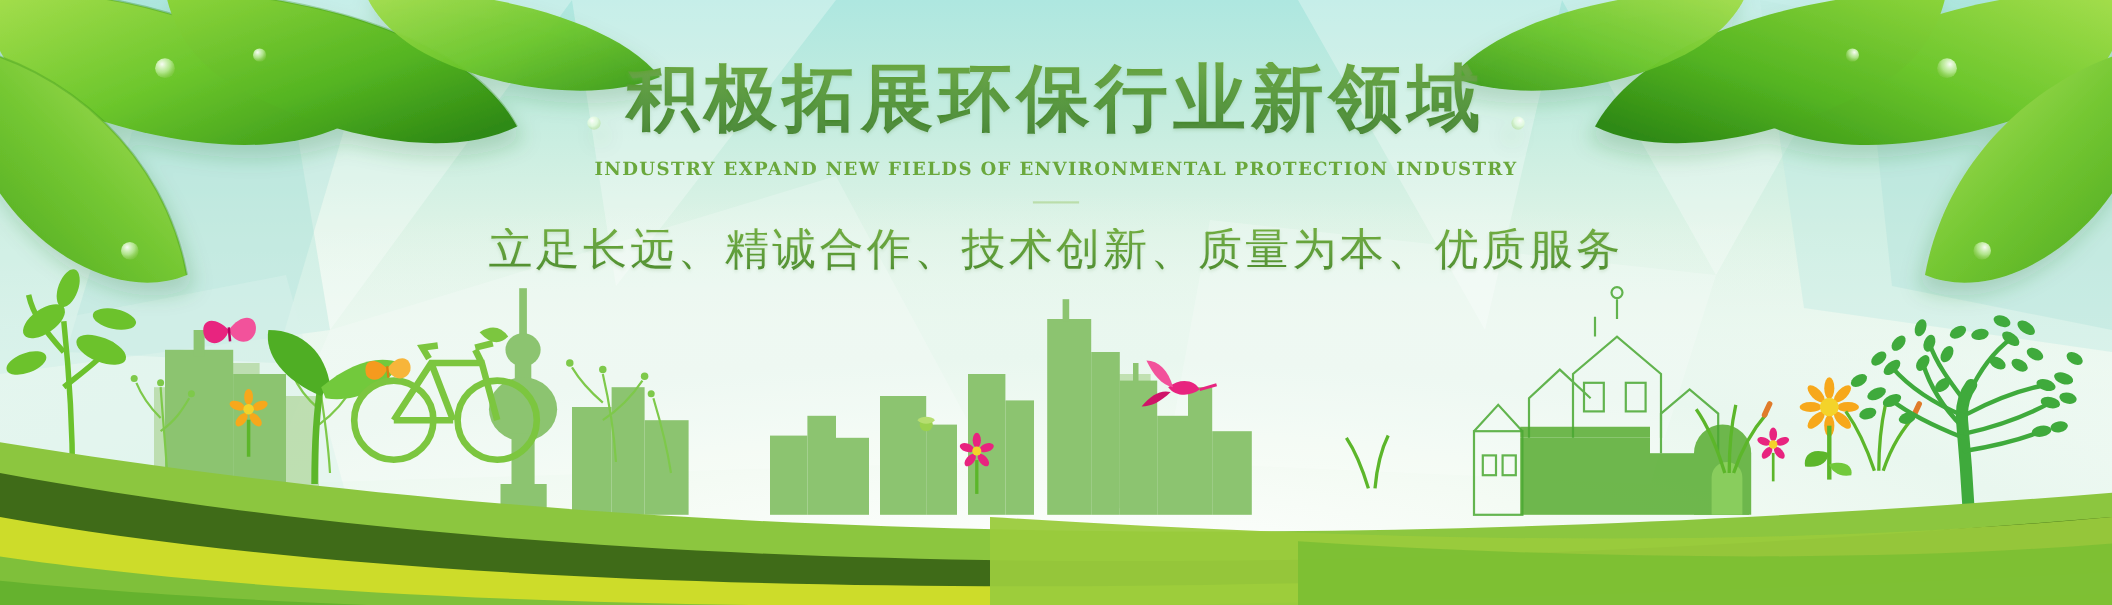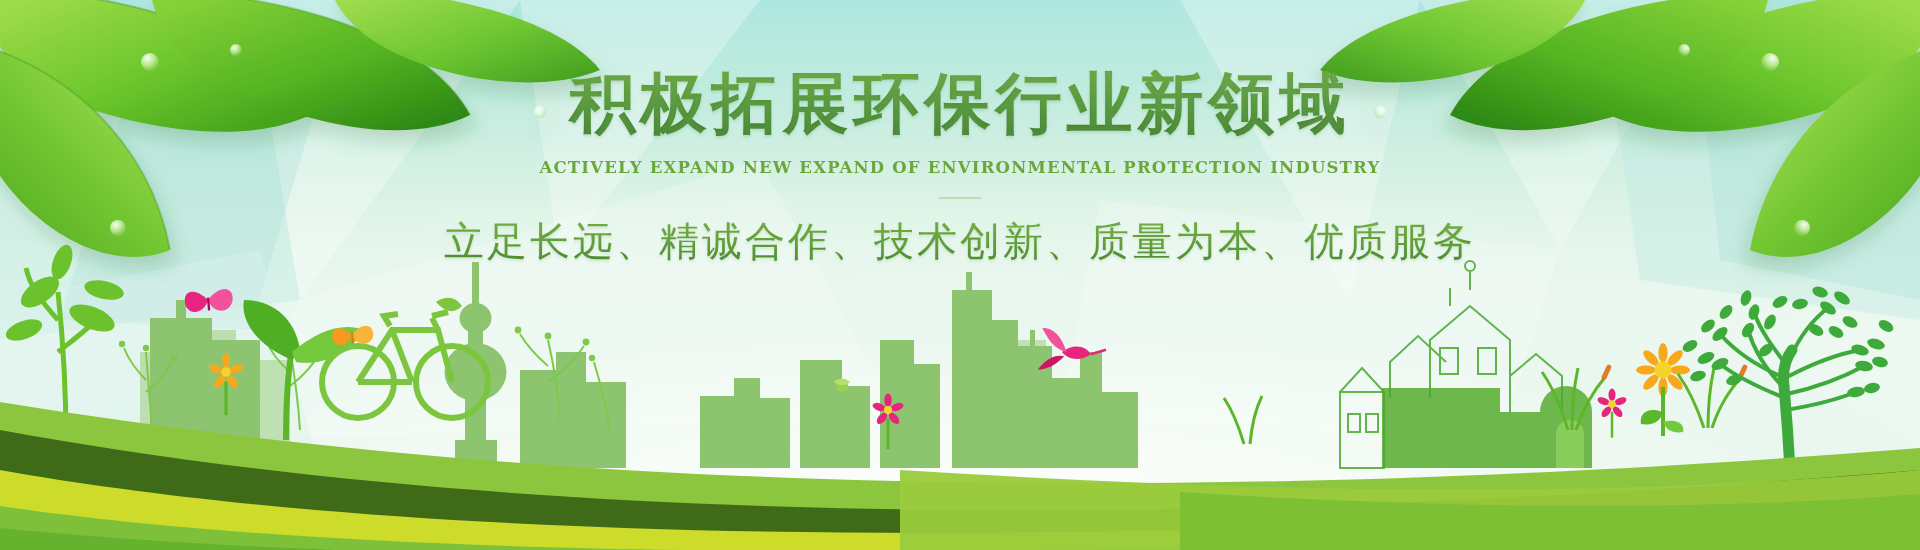--- a/index.html
+++ b/index.html
@@ -11,21 +11,21 @@
   
   .bg-sky{position:absolute;inset:0;
     background:
       radial-gradient(120% 90% at 50% 95%, #ffffff 0%, #f4fbf4 22%, #e9f7ef 40%, rgba(233,247,239,0) 70%),
       linear-gradient(180deg,#aee7e0 0%, #c3ecdf 18%, #ddf3e6 38%, #eef9f1 58%, #f7fcf8 75%, #ffffff 100%);
   }
   .bg-poly{position:absolute;inset:0;}
   .bg-poly svg{display:block;width:100%;height:100%;}
 
   
-  .text-wrap{position:absolute;left:0;top:14px;width:1920px;text-align:center;}
+  .text-wrap{position:absolute;left:0;top:0;width:1920px;text-align:center;}
   .title{
     margin-top:56px;
     font-family:"DejaVu Serif","Liberation Serif",serif;
     font-weight:700;font-size:66px;letter-spacing:5px;color:#5a9f35;
     background:linear-gradient(180deg,#6aa83c 0%,#4f9331 55%,#3e7f28 100%);
     -webkit-background-clip:text;background-clip:text;color:transparent;
     text-shadow:0 2px 3px rgba(120,170,110,.28);
     line-height:1;
   }
   .subtitle-en{
@@ -135,21 +135,21 @@
         <circle cx="150" cy="62" r="9" fill="url(#drop)"></circle>
         <circle cx="236" cy="50" r="6" fill="url(#drop)"></circle>
         <circle cx="118" cy="228" r="8" fill="url(#drop)"></circle>
         <circle cx="540" cy="112" r="6" fill="url(#drop)"></circle>
       </g>
     </svg>
   </div>
 
   <div class="text-wrap">
     <div class="title">积极拓展环保行业新领域</div>
-    <div class="subtitle-en">ACTIVELY EXPAND NEW EXPAND OF ENVIRONMENTAL PROTECTION INDUSTRY</div>
+    <div class="subtitle-en">INDUSTRY EXPAND NEW FIELDS OF ENVIRONMENTAL PROTECTION INDUSTRY</div>
     <div class="divider"></div>
     <div class="tagline">立足长远、精诚合作、技术创新、质量为本、优质服务</div>
   </div>
 
   <div class="layer">
     <svg viewBox="0 0 1920 550">
       <g fill="#9fcd80" opacity=".55">
         <rect x="140" y="352" width="56" height="110"></rect>
         <rect x="196" y="330" width="40" height="132"></rect>
         <rect x="240" y="360" width="50" height="102"></rect>

